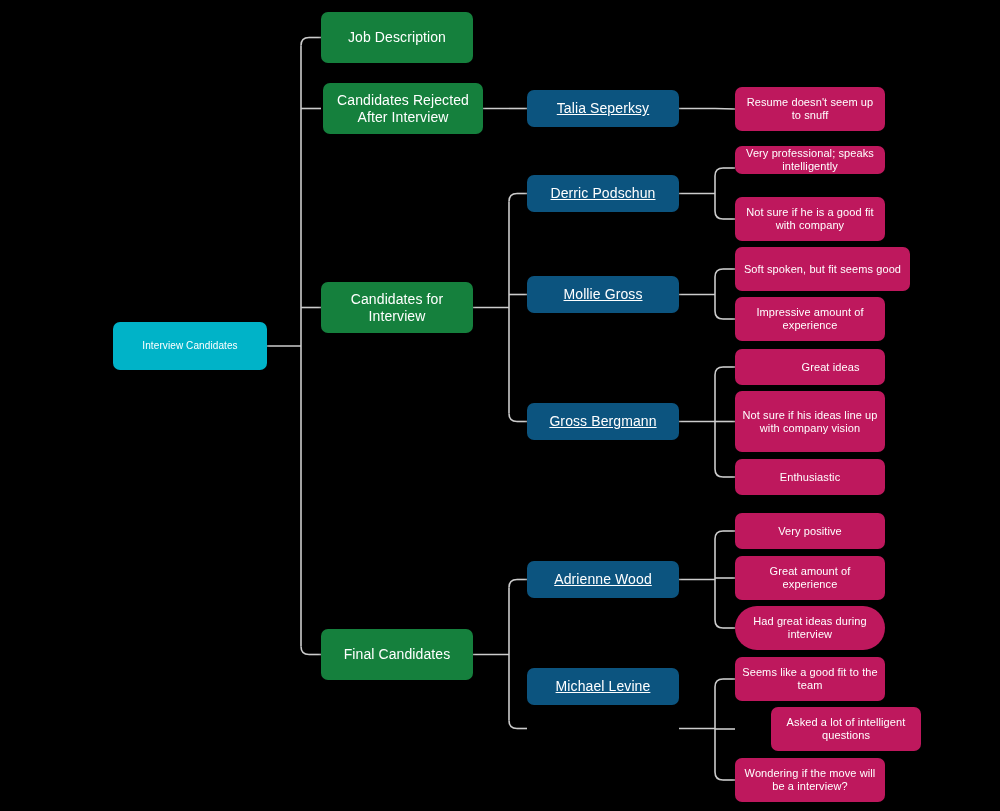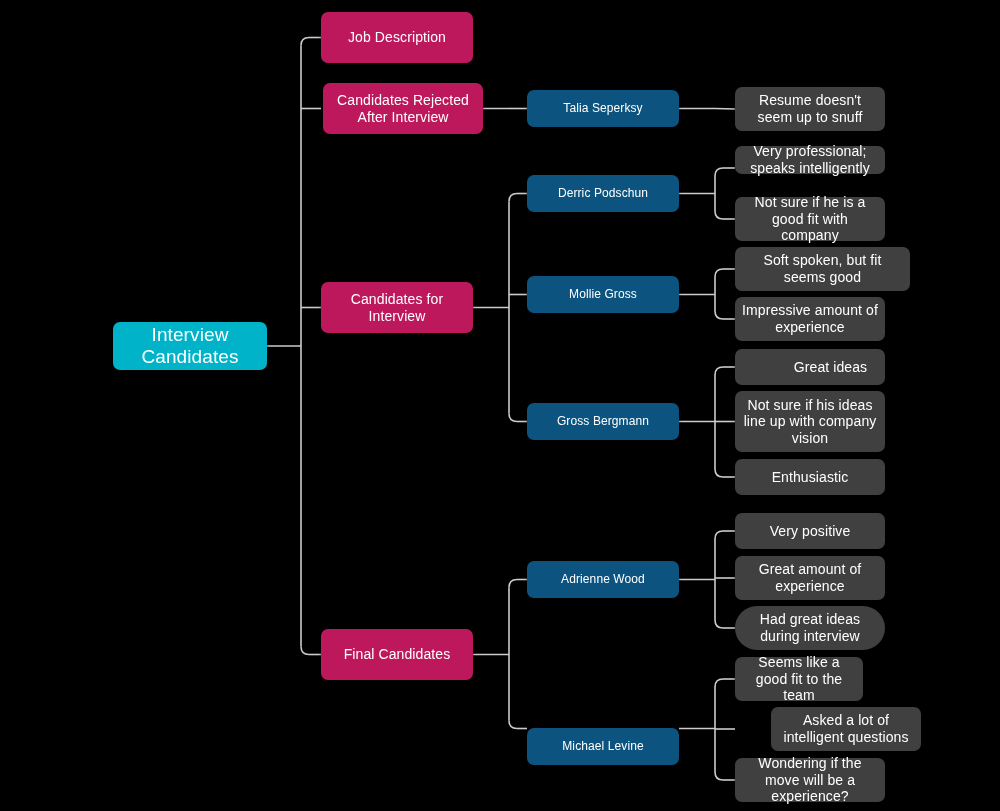--- a/index.html
+++ b/index.html
@@ -34,33 +34,34 @@
     justify-content: center;
     text-align: center;
     color: #ffffff;
     line-height: 1.18;
     padding: 3px 7px;
     box-shadow: 0 2px 3px rgba(0,0,0,0.55);
     letter-spacing: 0.1px;
   }
   .node-root {
     background: #00B3C8;
-    font-size: 19px;
+    font-size: 10px;
   }
   .node-l2 {
-    background: #be185d;
+    background: #15803d;
     font-size: 14px;
   }
   .node-l3 {
     background: #0C547F;
-    font-size: 12px;
+    font-size: 14px;
+    text-decoration: underline;
   }
   .node-leaf {
-    background: #404040;
-    font-size: 14px;
+    background: #be185d;
+    font-size: 11px;
   }
   .node span {
     display: block;
     width: 100%;
   }
 </style>
 </head>
 <body>
 
 <div id="canvas">
@@ -148,21 +149,21 @@
       </div>
       <div class="node node-l3" style="left: 527px; top: 276px; width: 152px; height: 37px;">
         <span>Mollie Gross</span>
       </div>
       <div class="node node-l3" style="left: 527px; top: 403px; width: 152px; height: 37px;">
         <span>Gross Bergmann</span>
       </div>
       <div class="node node-l3" style="left: 527px; top: 561px; width: 152px; height: 37px;">
         <span>Adrienne Wood</span>
       </div>
-      <div class="node node-l3" style="left: 527px; top: 728px; width: 152px; height: 37px;">
+      <div class="node node-l3" style="left: 527px; top: 668px; width: 152px; height: 37px;">
         <span>Michael Levine</span>
       </div>
       <div class="node node-leaf" style="left: 735px; top: 87px; width: 150px; height: 44px;">
         <span>Resume doesn't seem up to snuff</span>
       </div>
       <div class="node node-leaf" style="left: 735px; top: 146px; width: 150px; height: 28px;">
         <span>Very professional; speaks intelligently</span>
       </div>
       <div class="node node-leaf" style="left: 735px; top: 197px; width: 150px; height: 44px;">
         <span>Not sure if he is a good fit with company</span>
@@ -184,23 +185,23 @@
       </div>
       <div class="node node-leaf" style="left: 735px; top: 513px; width: 150px; height: 36px;">
         <span>Very positive</span>
       </div>
       <div class="node node-leaf" style="left: 735px; top: 556px; width: 150px; height: 44px;">
         <span>Great amount of experience</span>
       </div>
       <div class="node node-leaf" style="left: 735px; top: 606px; width: 150px; height: 44px; border-radius: 22px;">
         <span>Had great ideas during interview</span>
       </div>
-      <div class="node node-leaf" style="left: 735px; top: 657px; width: 128px; height: 44px;">
+      <div class="node node-leaf" style="left: 735px; top: 657px; width: 150px; height: 44px;">
         <span>Seems like a good fit to the team</span>
       </div>
       <div class="node node-leaf" style="left: 735px; top: 707px; width: 150px; height: 44px; margin-left: 36px;">
         <span>Asked a lot of intelligent questions</span>
       </div>
       <div class="node node-leaf" style="left: 735px; top: 758px; width: 150px; height: 44px;">
-        <span>Wondering if the move will be a experience?</span>
+        <span>Wondering if the move will be a interview?</span>
       </div>
     </div>
 </div>
 
 </body></html>

